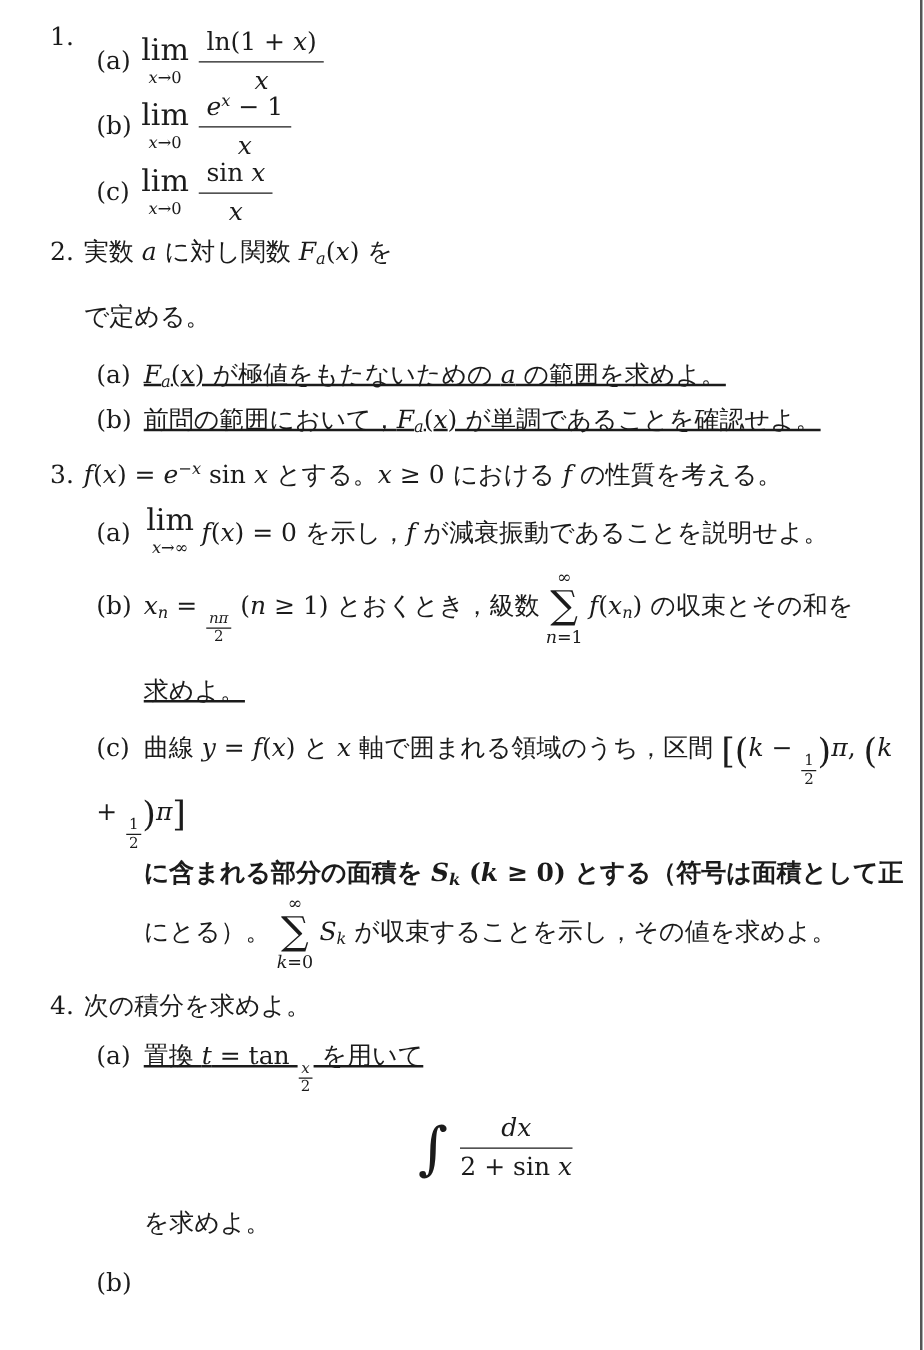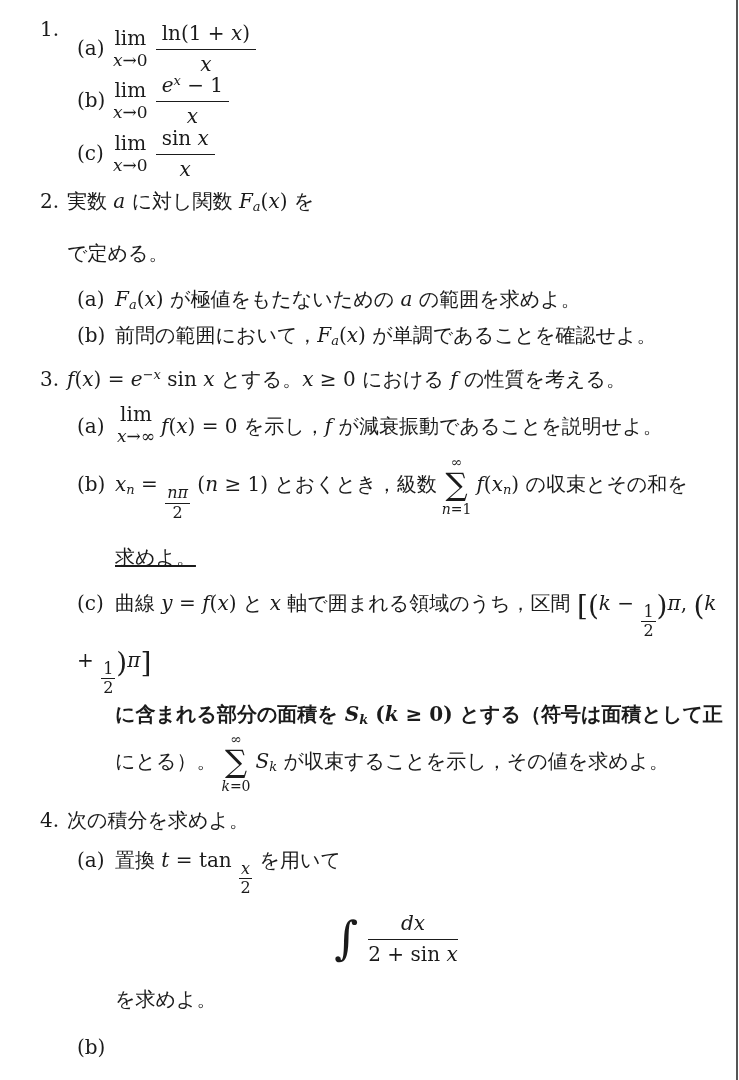--- a/index.html
+++ b/index.html
@@ -15,38 +15,38 @@
   }
   .rborder{position:absolute;top:0;right:1px;width:2px;height:1080px;background:var(--right-border);}
   .it{font-style:italic;}
   .prob{display:flex;}
   .pnum{width:27px;flex:none;line-height:30px;}
   .pbody{flex:1;min-width:0;}
   .stmt{margin:0;line-height:30px;}
   .item{margin-left:10px;}
   .ilabel{display:inline-block;width:38px;}
   .cont{padding-left:38px;}
-  .tline{line-height:30px;}
+  .tline{line-height:30px;text-decoration:underline;}
   
   .limrow{display:flex;align-items:center;margin-left:10px;}
   .limrow .ilabel{width:36px;}
   .lim{display:inline-flex;flex-direction:column;align-items:center;line-height:1;flex:none;}
-  .lim .lw{font-size:20px;text-align:center;}
-  .lim .ls{font-size:17px;margin-top:4px;white-space:nowrap;}
+  .lim .lw{font-size:24px;text-align:center;}
+  .lim .ls{font-size:13px;margin-top:4px;white-space:nowrap;}
   .frac{display:inline-flex;flex-direction:column;text-align:center;vertical-align:middle;margin-left:8px;line-height:1.25;}
   .frac .fnum{border-bottom:1.4px solid currentColor;padding:1px 6px 3px;white-space:nowrap;}
   .frac .fden{padding-top:2px;white-space:nowrap;}
   .row1{height:52px;margin-top:8px;}
   .row2{height:52px;margin-top:0;}
   .row3{height:50px;margin-top:2px;}
   
   .sp{font-size:13px;vertical-align:0.55em;line-height:0;}
   .sb{font-size:13px;vertical-align:-0.25em;line-height:0;}
   
-  .sfrac{display:inline-flex;flex-direction:column;text-align:center;vertical-align:-7px;font-size:16px;line-height:1.15;margin:0 1px;}
+  .sfrac{display:inline-flex;flex-direction:column;text-align:center;vertical-align:-7px;font-size:12px;line-height:1.15;margin:0 1px;}
   .sfn{border-bottom:1px solid currentColor;padding:0 2px;}
   .sfd{}
   
   .bg{font-size:28px;vertical-align:-5px;line-height:0;}
   
   .bigop{display:inline-flex;flex-direction:column;align-items:center;vertical-align:middle;line-height:1;margin:0 5px;}
   .bo-top{font-size:14px;margin-bottom:1px;}
   .bo-op{font-size:31px;line-height:0.95;}
   .bo-bot{font-size:14px;margin-top:3px;white-space:nowrap;}
   

